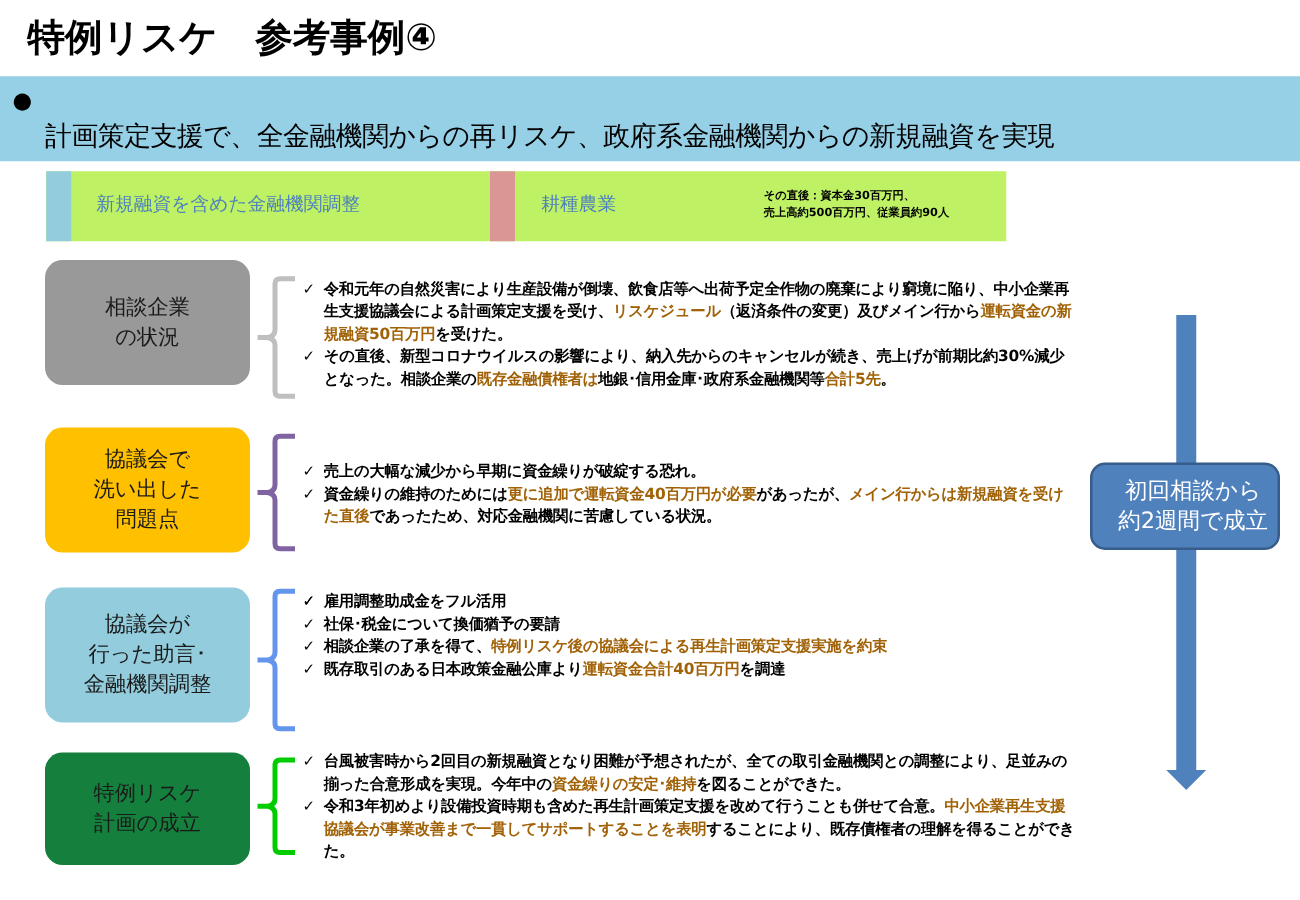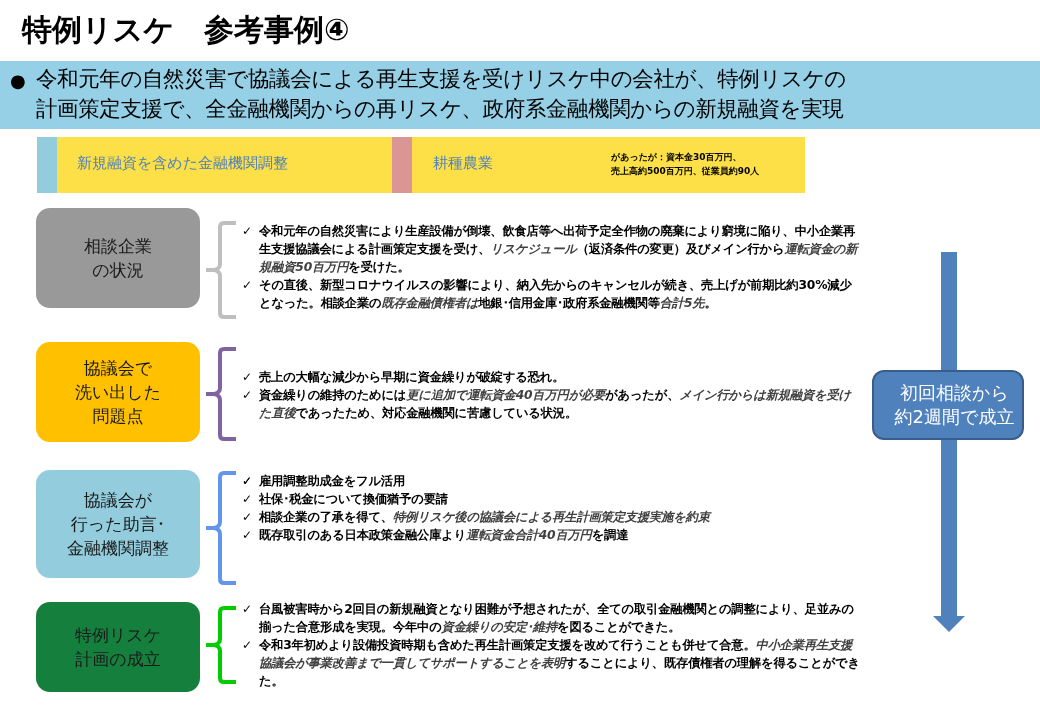--- a/index.html
+++ b/index.html
@@ -4,60 +4,59 @@
 <style>
   html, body { margin:0; padding:0; }
   body { width:1040px; height:720px; background:#ffffff; position:relative; overflow:hidden;
          font-family:"DejaVu Sans","Liberation Sans",sans-serif; color:#000; }
   .title { position:absolute; left:22px; top:10px; font-size:30px; font-weight:bold; letter-spacing:0px; white-space:pre; }
   .summary { position:absolute; left:0; top:61px; width:1040px; height:68px; background:#96d0e6; }
   .summary .bullet { position:absolute; left:10px; top:9px; font-size:18px; }
   .summary .line { position:absolute; left:36px; font-size:21.5px; white-space:nowrap; letter-spacing:-0.4px; transform-origin:left top; }
   .summary .l1 { top:3px; }
   .summary .l2 { top:33px; }
-  .cat-bar { position:absolute; top:137px; height:56px; background:#fde047; }
+  .cat-bar { position:absolute; top:137px; height:56px; background:#bef264; }
   .cat-bar .swatch { position:absolute; left:0; top:0; width:20px; height:56px; }
   .cat-left { left:37px; width:355px; }
   .cat-right { left:392px; width:413px; }
   .cat-label { position:absolute; top:17px; font-size:15px; color:#4f81bd; white-space:nowrap; }
   .cat-left .cat-label { left:40px; }
   .cat-right .cat-label { left:41px; }
   .cat-note { position:absolute; left:219px; top:13px; font-size:9px; font-weight:bold; line-height:14px; white-space:nowrap; }
   .stage { position:absolute; left:36px; width:164px; border-radius:14px; display:flex; align-items:center; justify-content:center; text-align:center; font-size:17px; line-height:24px; color:#1a1a1a; }
   .stage span { white-space:pre-line; }
   .brace { position:absolute; left:198px; width:40px; }
   .details { position:absolute; left:242px; width:620px; font-size:12.3px; font-weight:bold; line-height:18px; letter-spacing:-0.2px; }
   .details .item { position:relative; padding-left:17px; }
   .details .check { position:absolute; left:0; top:0; font-weight:normal; font-size:12px; }
-  .red { color:#404040;font-style:italic; }
+  .red { color:#a16207; }
   .arrow-shaft { position:absolute; left:941px; top:252px; width:16px; height:368px; background:#4f81bd; }
   .arrow-head { position:absolute; left:933px; top:616px; width:0; height:0; border-left:16px solid transparent; border-right:16px solid transparent; border-top:16px solid #4f81bd; }
   .arrow-label { position:absolute; left:872px; top:370px; width:152px; height:70px; background:#4f81bd; border:2px solid #385d8a; border-radius:12px; color:#ffffff; font-size:18px; line-height:24px; text-align:center; display:flex; align-items:center; justify-content:center; box-sizing:border-box;padding-left:13px; }
   .arrow-label span { white-space:pre-line; }
 </style>
 </head>
 <body>
 
 <div class="title">特例リスケ　参考事例④</div>
 
 <div class="summary">
   <span class="bullet">●</span>
-  <div class="line l1">令和元年の自然災害で協議会による再生支援を受けリスケ中の会社が、特例リスケの</div>
   <div class="line l2">計画策定支援で、全金融機関からの再リスケ、政府系金融機関からの新規融資を実現</div>
 </div>
 
 <div class="cat-bar cat-left">
   <div class="swatch" style="background:#93cddd"></div>
   <div class="cat-label">新規融資を含めた金融機関調整</div>
 </div>
 <div class="cat-bar cat-right">
   <div class="swatch" style="background:#d99694"></div>
   <div class="cat-label">耕種農業</div>
   <div class="cat-note">
-    <div>があったが：資本金30百万円、</div>
+    <div>その直後：資本金30百万円、</div>
     <div>売上高約500百万円、従業員約90人</div>
   </div>
 </div>
 
 <div class="stage" style="top:208px;height:100px;background:#999999;">
   <span>相談企業
 の状況</span>
 </div>
 <div class="stage" style="top:342px;height:100px;background:#ffc000;">
   <span>協議会で

